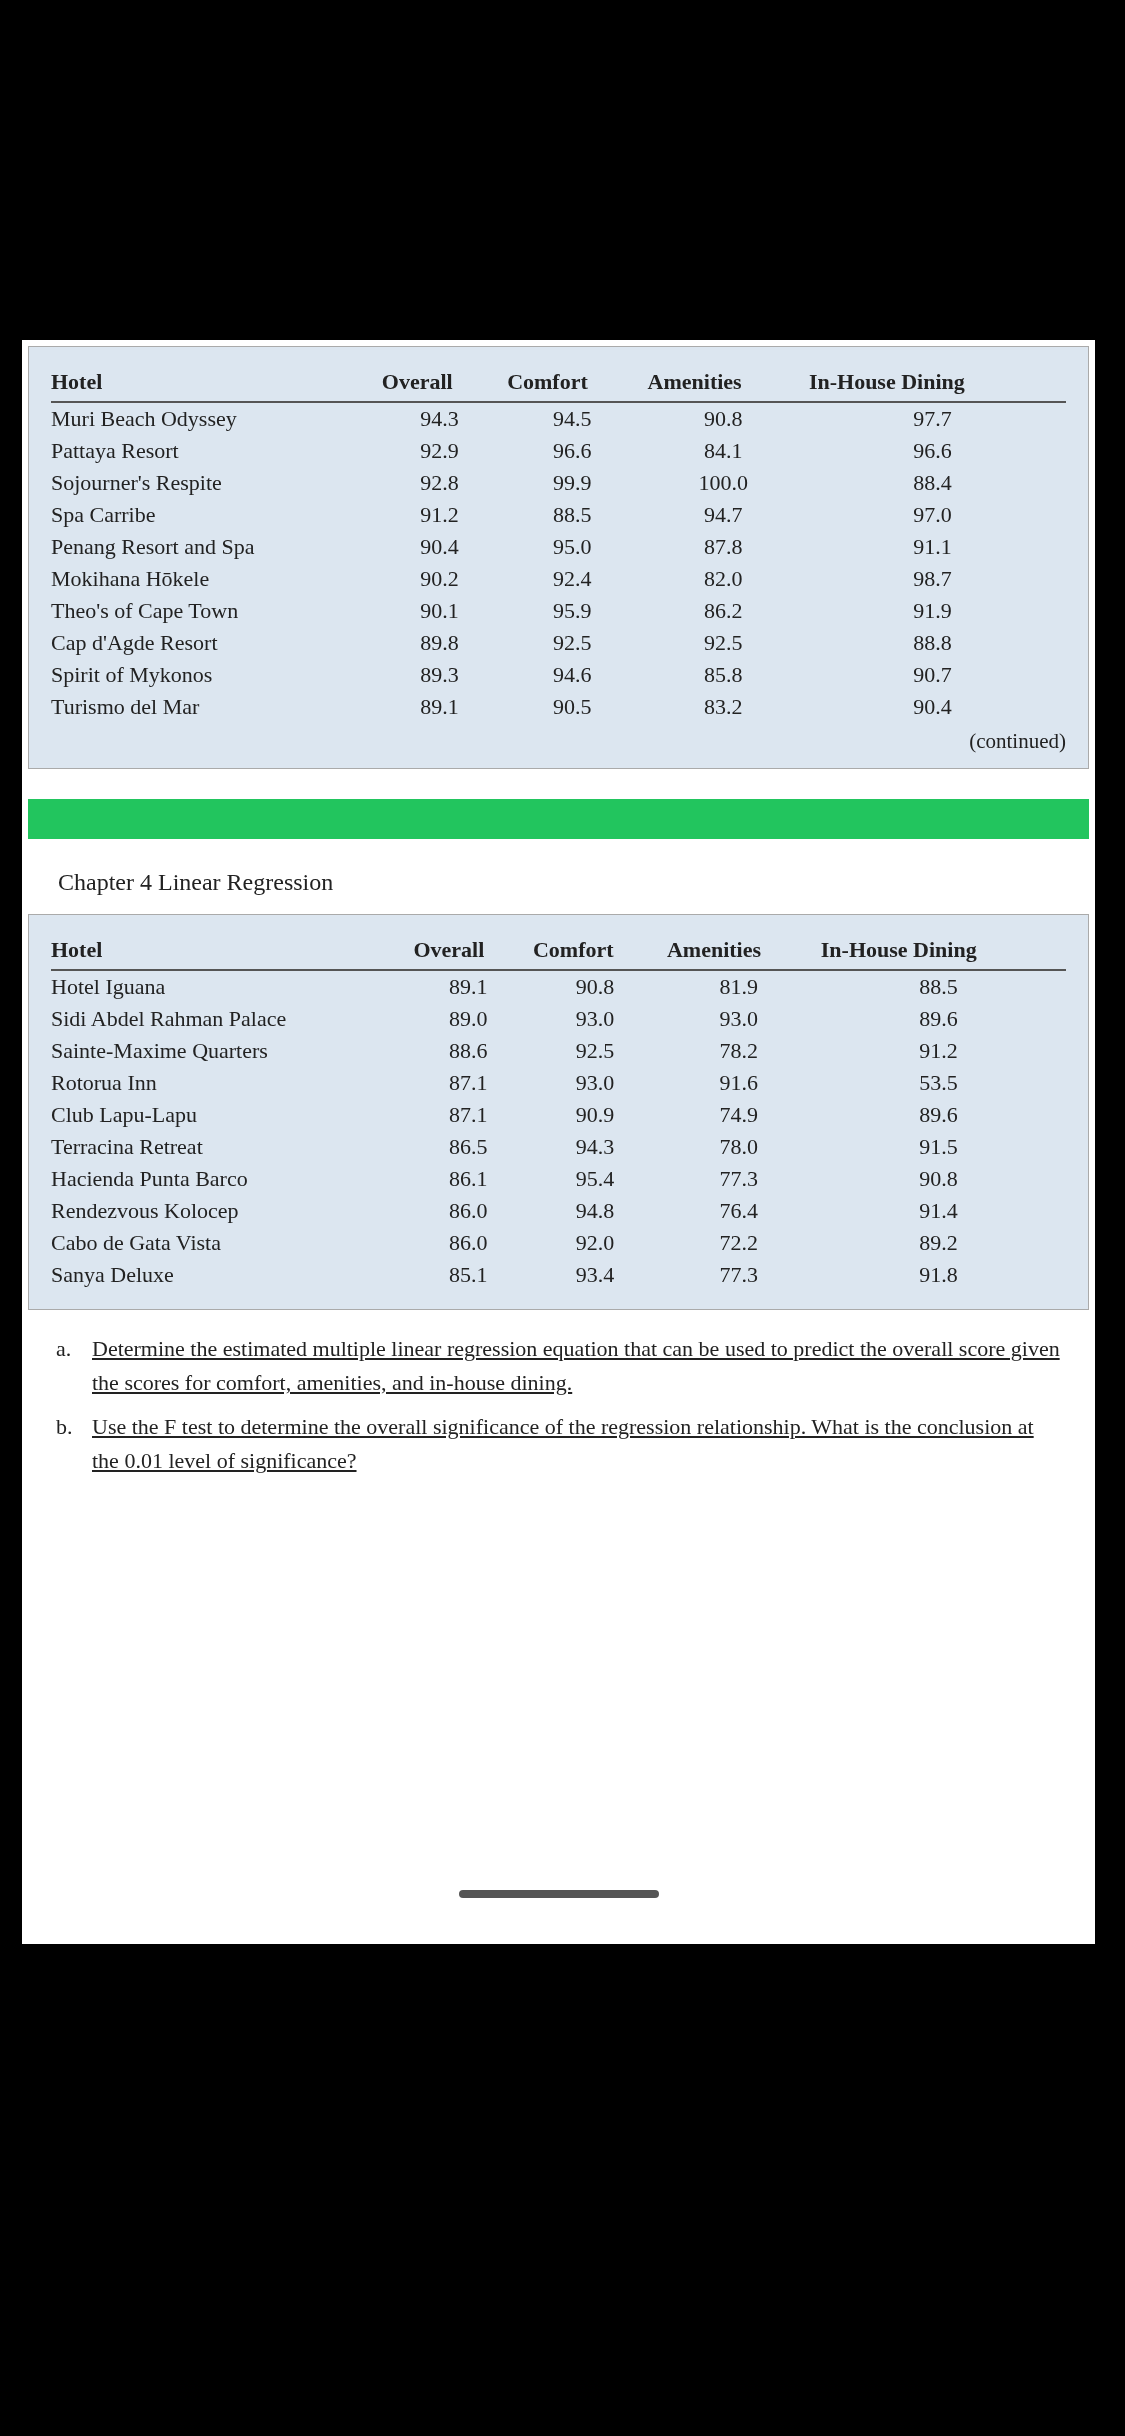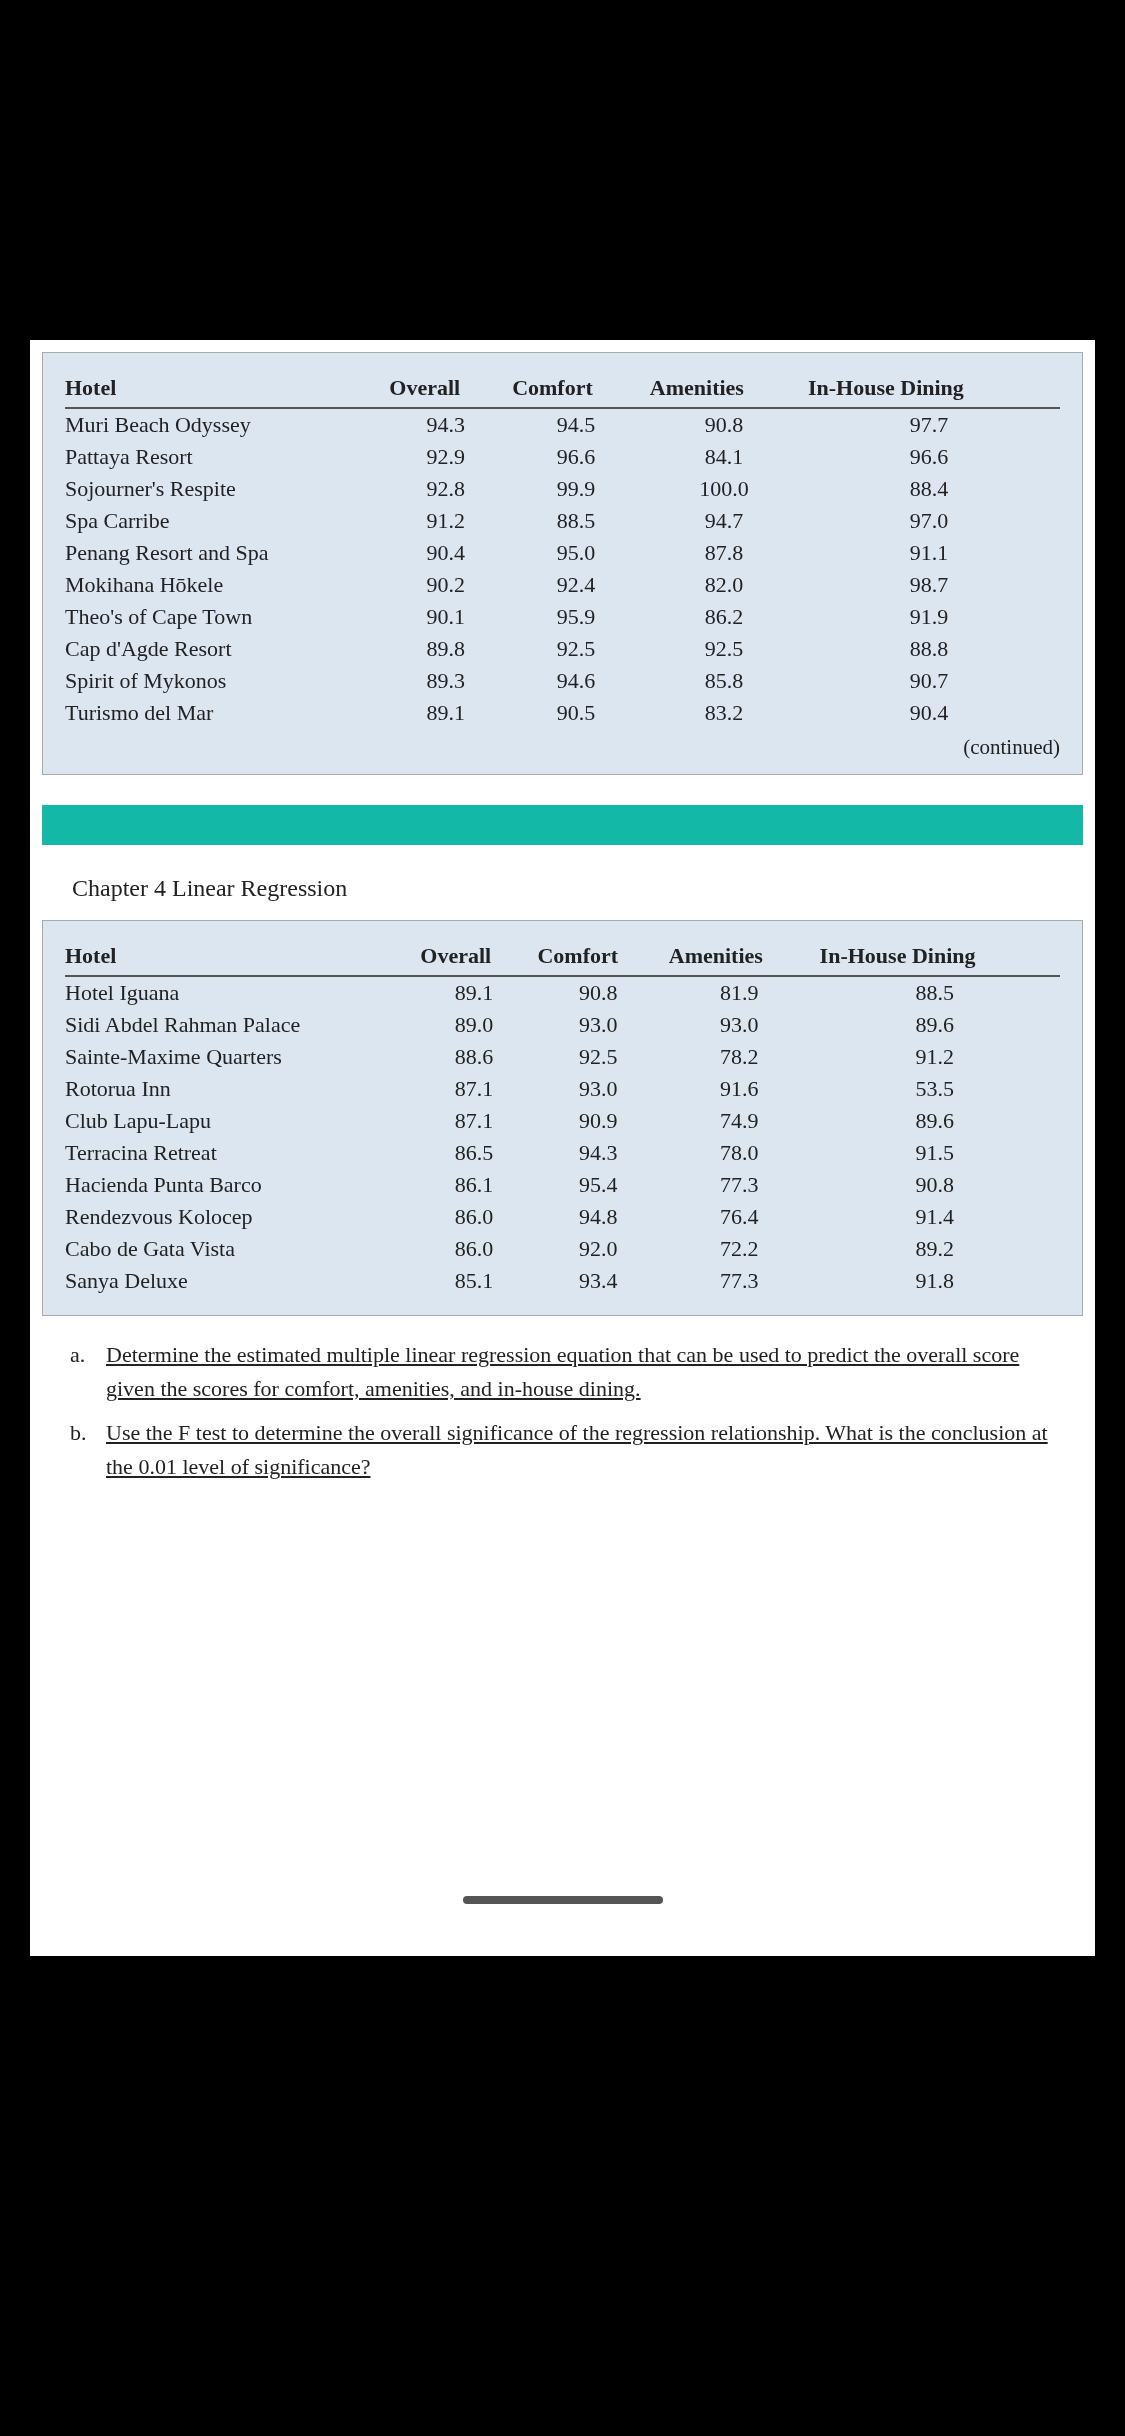--- a/index.html
+++ b/index.html
@@ -5,22 +5,22 @@
     * { margin: 0; padding: 0; box-sizing: border-box; }
     body {
       background: #000;
       width: 1125px;
       min-height: 2436px;
       font-family: 'Times New Roman', Times, serif;
       color: #222;
     }
     .page-content {
       background: #fff;
-      margin: 340px 30px 0 30px;
-      padding: 12px;
+      margin: 340px 30px 0 22px;
+      padding: 6px;
     }
     .table-section {
       background: #dce6f0;
       border: 1px solid #aaa;
       padding: 18px 22px 10px 22px;
       margin-bottom: 0;
     }
     .data-table {
       width: 100%;
       border-collapse: collapse;
@@ -190,21 +190,21 @@
             <td class="num-col">83.2</td>
             <td class="num-col">90.4</td>
           </tr>
         </tbody>
     </table>
     <div class="continued-note">(continued)</div>
   </div>
 
   <div class="white-gap"></div>
 
-  <div style="background:#14b8a6; padding: 40px 0 0 0;">
+  <div style="background:#22c55e; padding: 40px 0 0 0;">
     <div class="chapter-header">Chapter 4   Linear Regression</div>
     <div class="second-table-section">
       <table class="data-table">
         <thead>
           <tr>
             <th>Hotel</th>
             <th class="num-col">Overall</th>
             <th class="num-col">Comfort</th>
             <th class="num-col">Amenities</th>
             <th class="num-col">In-House Dining</th>

